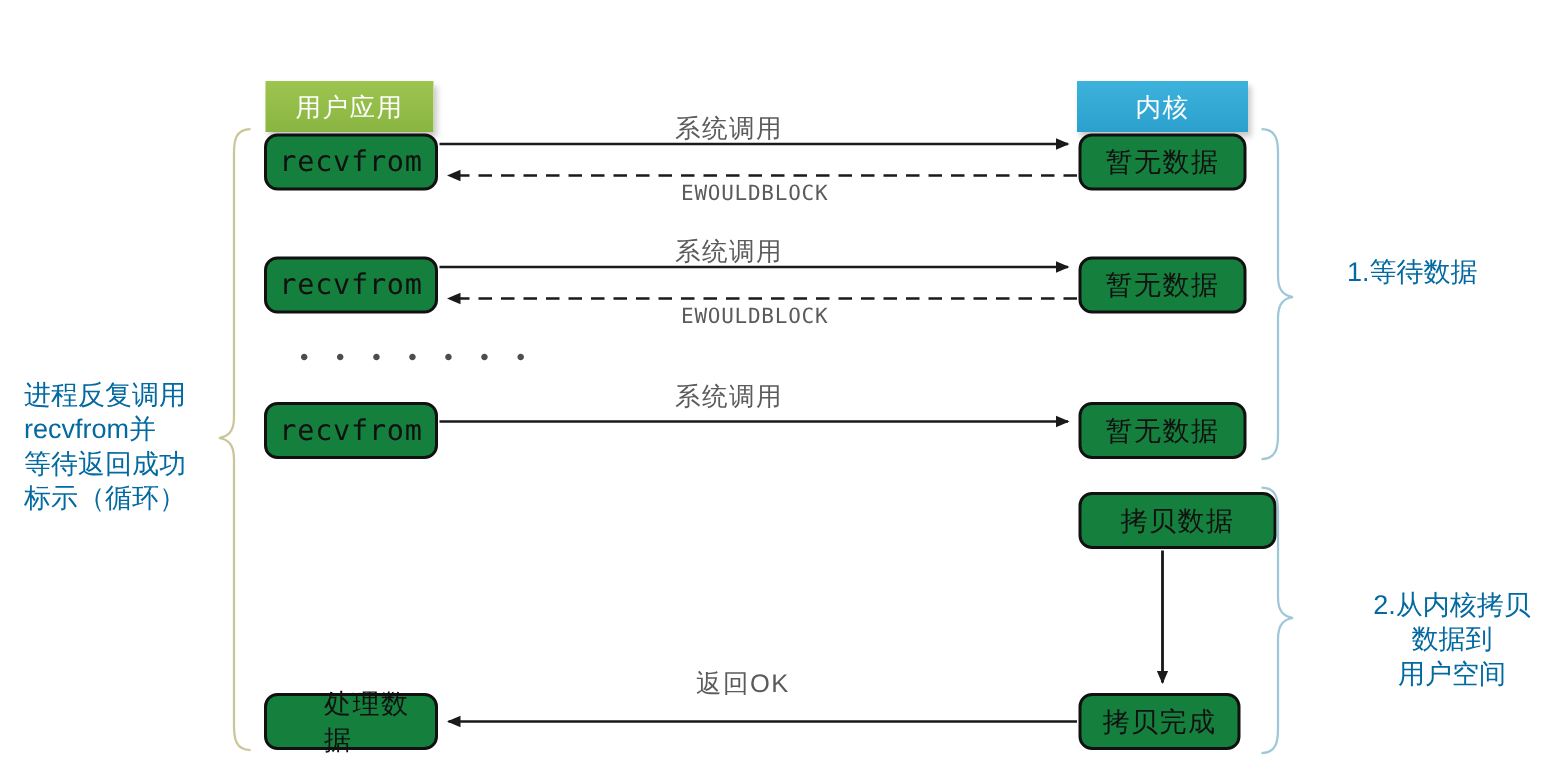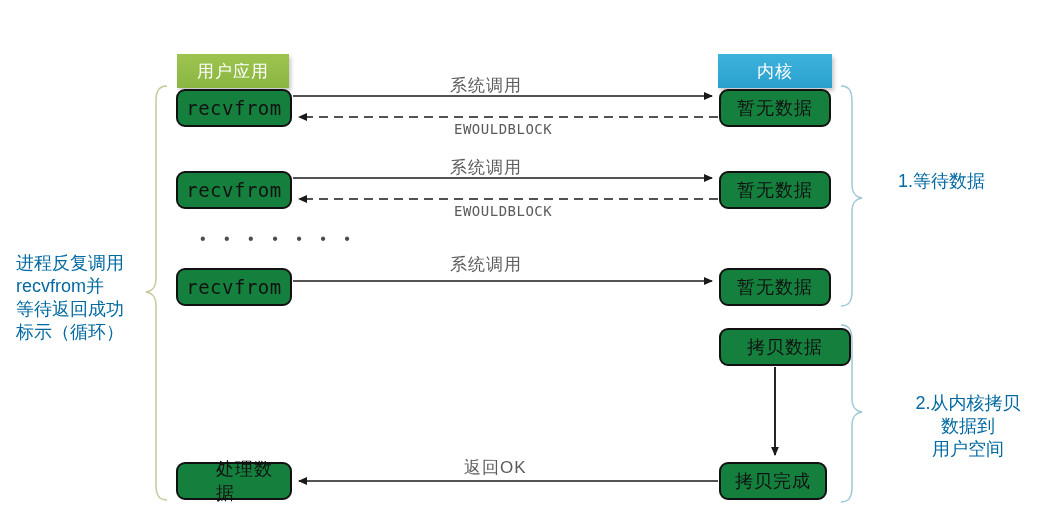--- a/index.html
+++ b/index.html
@@ -130,21 +130,21 @@
   <div class="edge-label cn" style="left:450px; top:74px;">系统调用</div>
 
   <div class="edge-label mono" style="left:454px; top:121px;">EWOULDBLOCK</div>
 
   <div class="edge-label cn" style="left:450px; top:156px;">系统调用</div>
 
   <div class="edge-label mono" style="left:454px; top:203px;">EWOULDBLOCK</div>
 
   <div class="edge-label cn" style="left:450px; top:253px;">系统调用</div>
 
-  <div class="edge-label cn" style="left:464px; top:456px;">返回OK</div>
+  <div class="edge-label cn" style="left:464px; top:444px;">返回OK</div>
 
   <div class="dots">• • • • • • •</div>
 
   <div class="annot left">进程反复调用
 recvfrom并
 等待返回成功
 标示（循环）</div>
 
   <div class="annot r1">1.等待数据</div>
 

